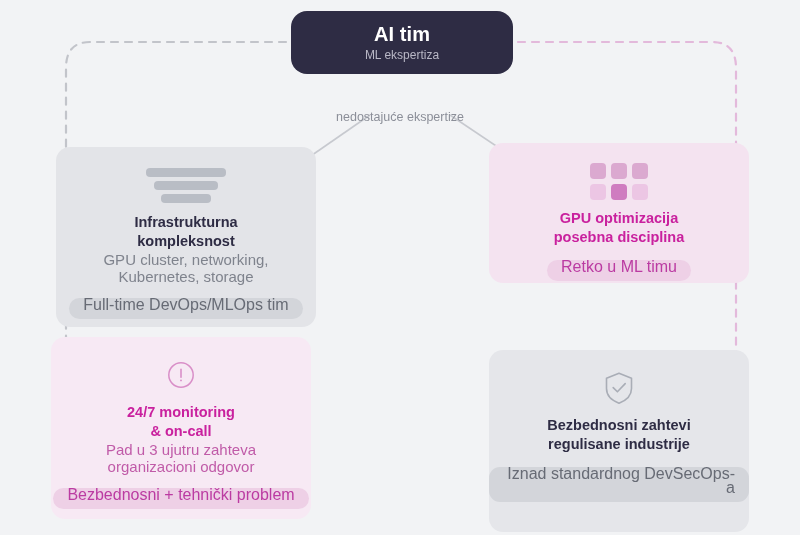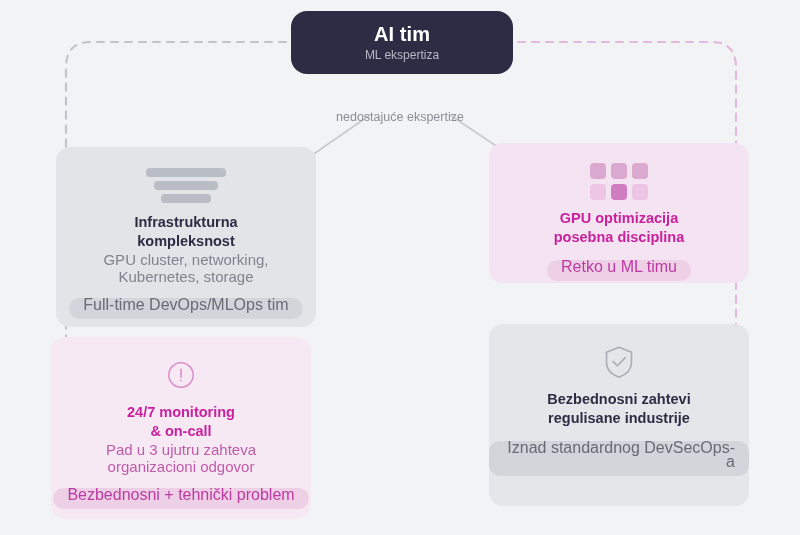--- a/index.html
+++ b/index.html
@@ -79,21 +79,21 @@
     align-items: center;
   }
   .card.gray  { background: #e3e4e8; }
   .card.pink  { background: #f4e3f0; }
   .card.gray2 { background: #e5e6ea; }
   .card.pink2 { background: #f7e9f4; }
 
   #card-infra  { left: 56px;  top: 147px; height: 180px; }
   #card-gpu    { left: 489px; top: 143px; height: 140px; }
   #card-mon    { left: 51px;  top: 337px; height: 182px; }
-  #card-sec    { left: 489px; top: 324px; height: 182px; }
+  #card-sec    { left: 489px; top: 350px; height: 182px; }
 
   .card-icon {
     margin-top: 16px;
     height: 44px;
     display: flex;
     align-items: center;
     justify-content: center;
   }
   .card-title {
     margin-top: 6px;

